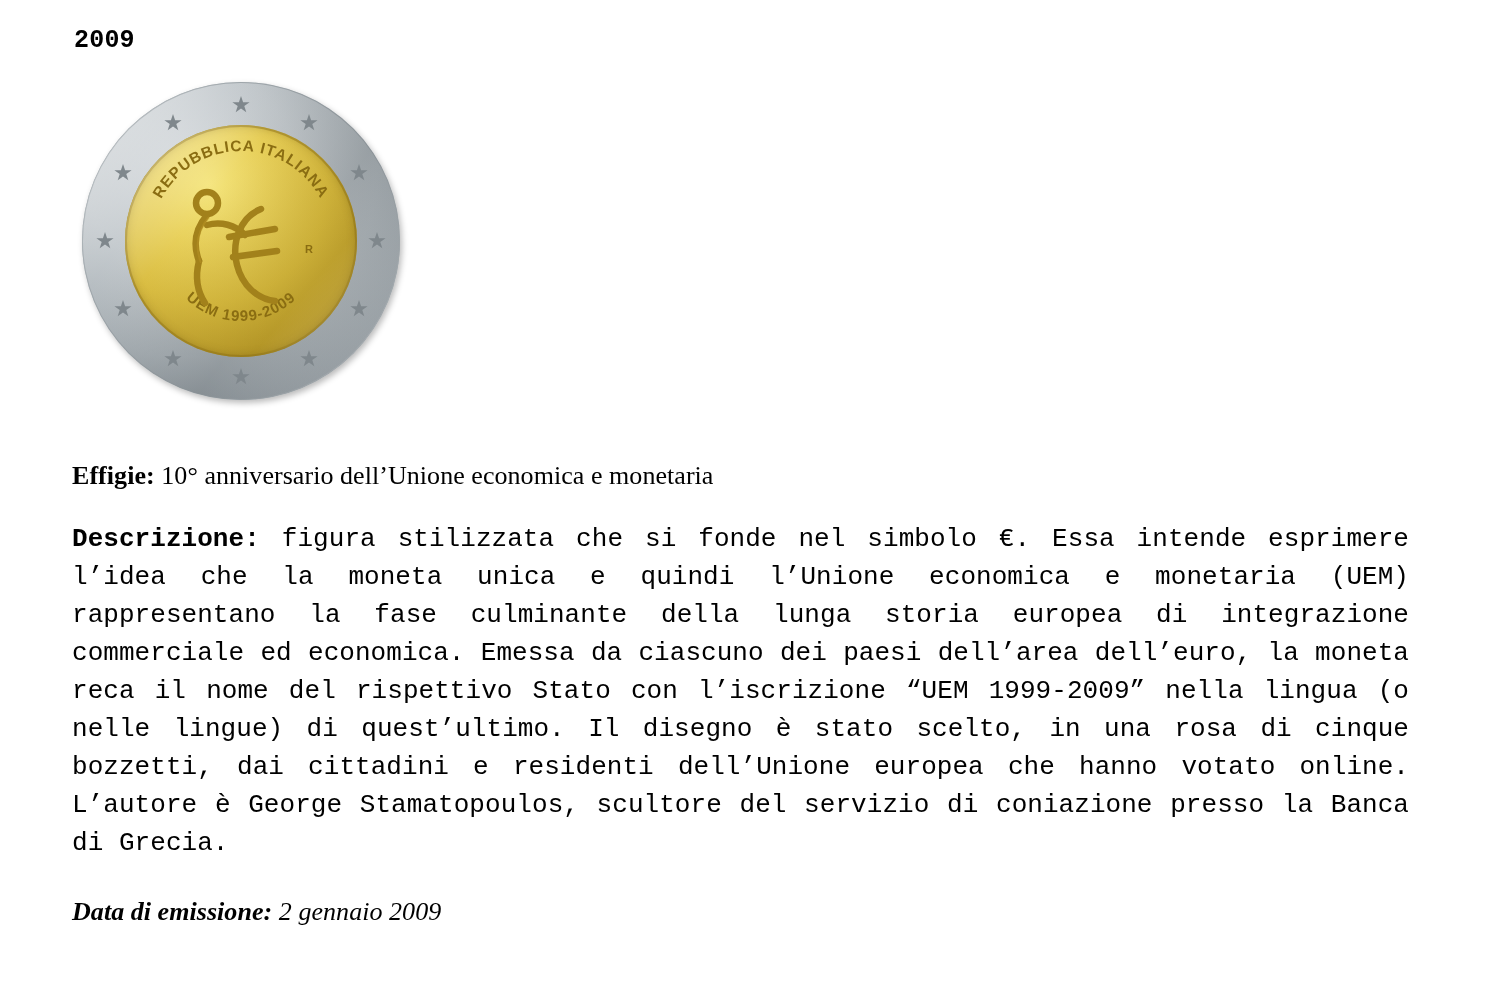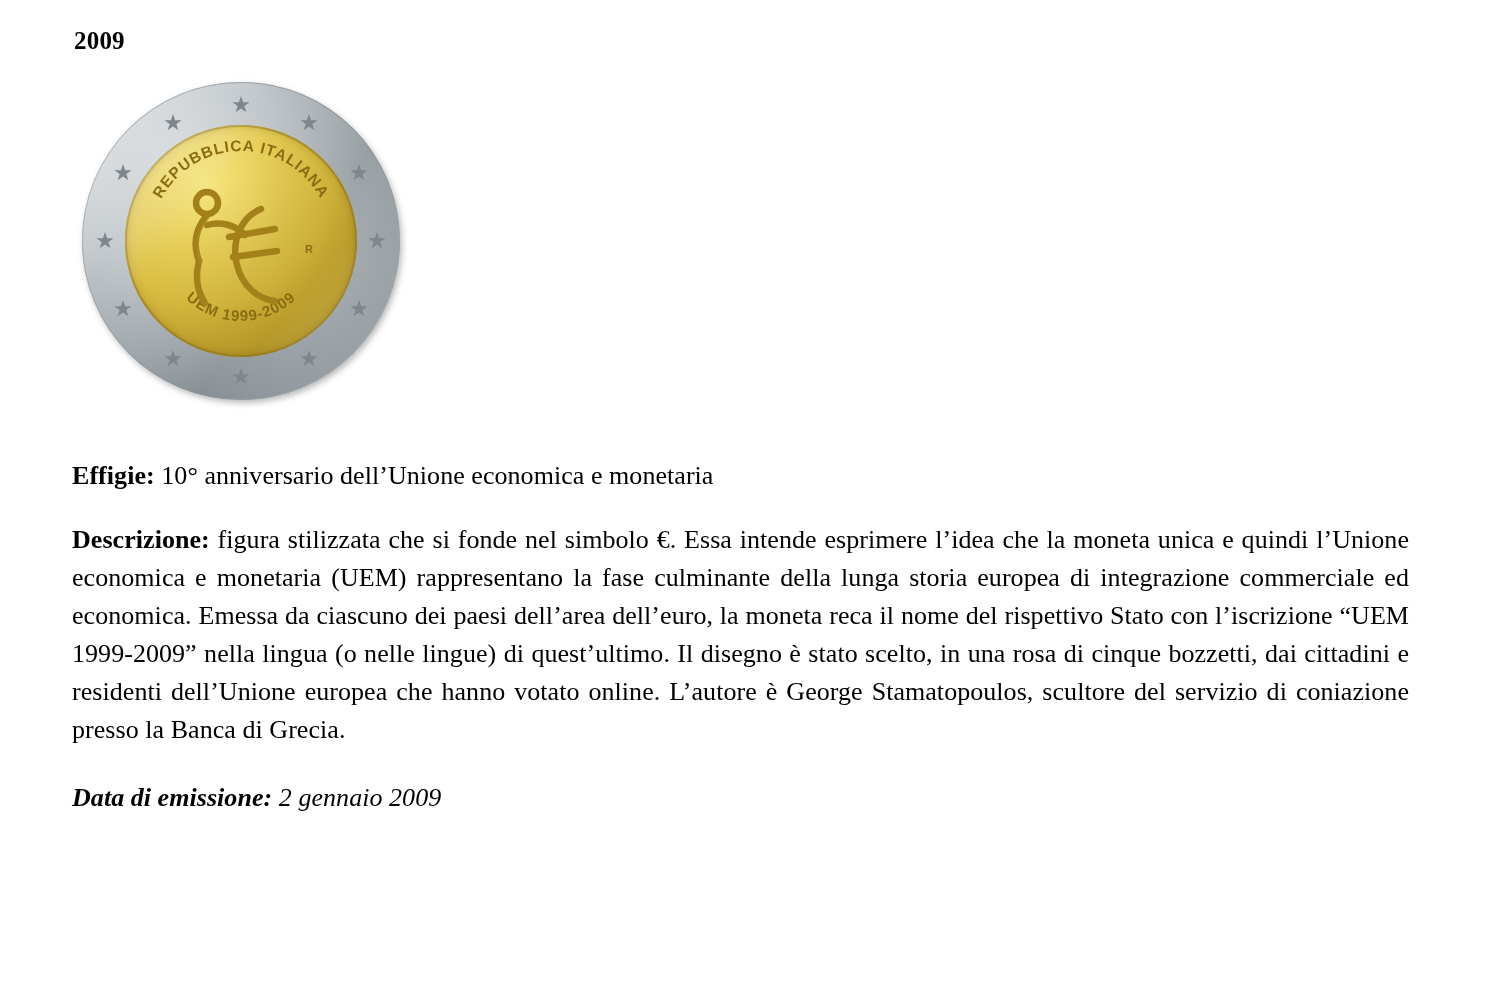--- a/index.html
+++ b/index.html
@@ -15,21 +15,21 @@
     overflow: hidden;
   }
   .page {
     position: relative;
     width: 1487px;
     height: 991px;
     box-sizing: border-box;
     padding: 16px 78px 0 72px;
   }
   .year-heading {
-    font-family: Liberation Serif, serif;
+    font-family: Liberation Mono, monospace;
     font-weight: bold;
     font-size: 25px;
     line-height: 1.2;
     letter-spacing: 0.2px;
     margin: 10px 0 0 2px;
   }
   .coin-wrap {
     margin: 26px 0 0 6px;
     width: 340px;
     height: 335px;
@@ -102,20 +102,21 @@
     font-weight: bold;
   }
   .para.effigie {
     margin-top: 40px;
     text-align: left;
   }
   .para.descrizione {
     text-align: justify;
     text-align-last: left;
     margin-bottom: 30px;
+    font-family: Liberation Mono, monospace;
   }
   .para.data {
     text-align: left;
     margin-bottom: 0;
     font-style: italic;
   }
 </style>
 </head>
 <body>
 

